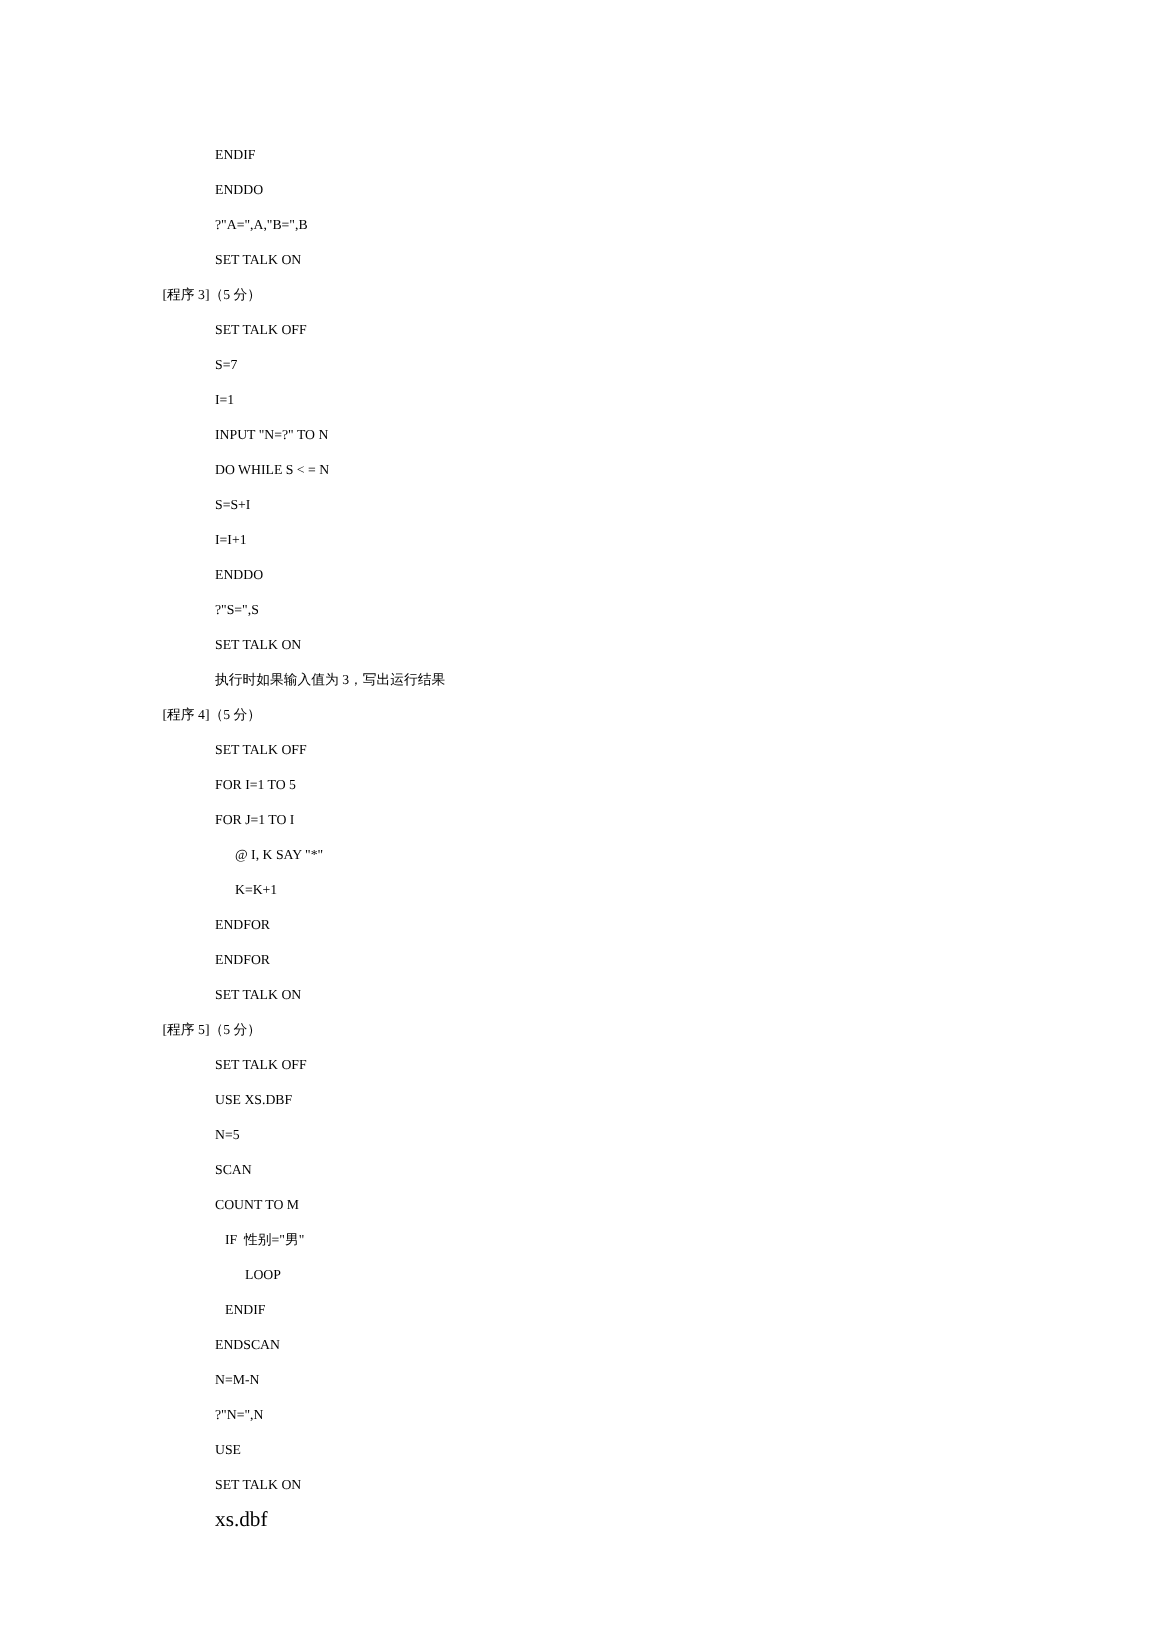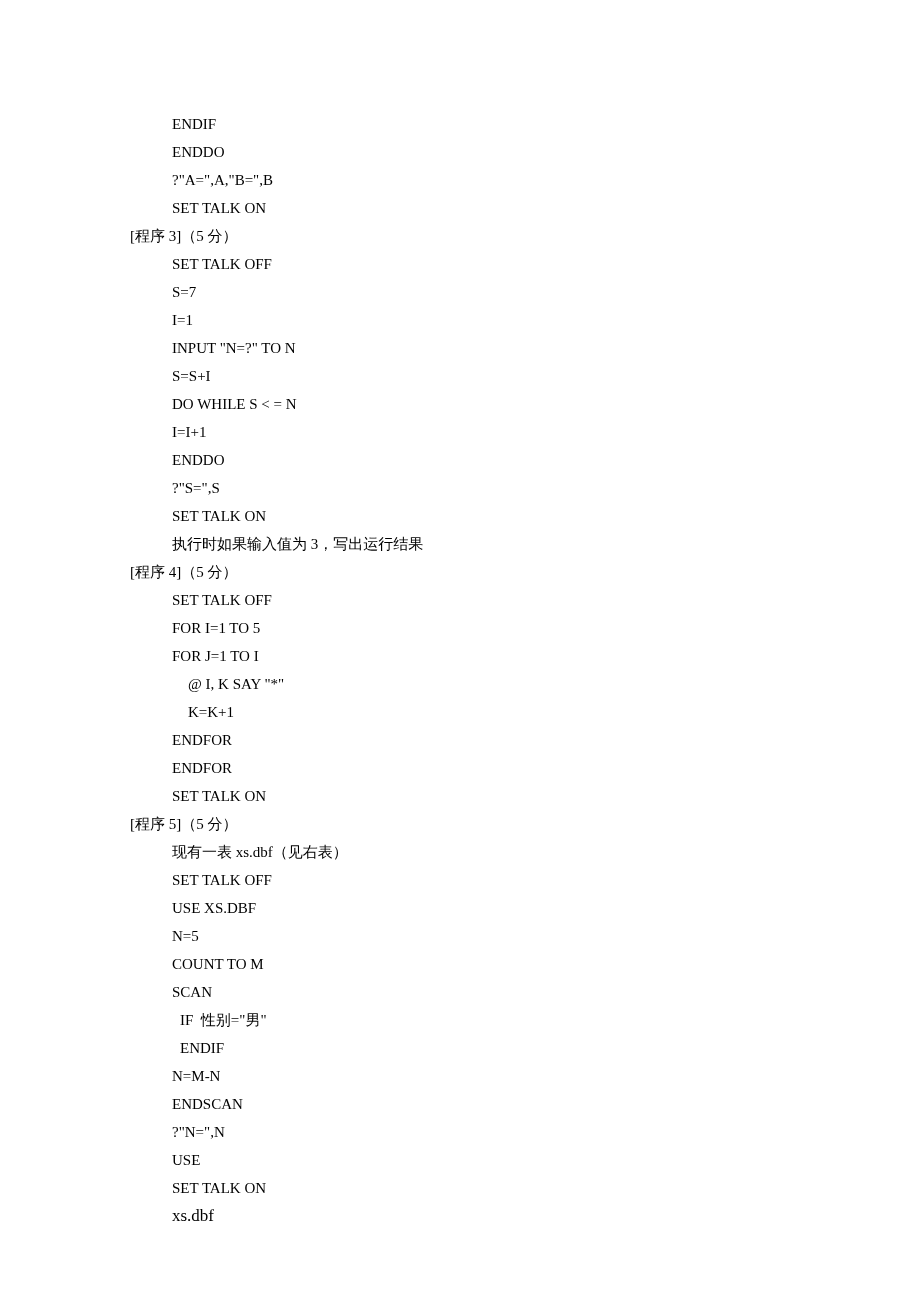--- a/index.html
+++ b/index.html
@@ -9,21 +9,21 @@
     }
     body {
       background: #ffffff;
       font-family: "SimSun", "宋体", serif;
       width: 920px;
       height: 1302px;
       padding: 110px 130px 0 130px;
       color: #000000;
     }
     .line {
-      font-size: 15px;
+      font-size: 11px;
       line-height: 28px;
       white-space: pre;
     }
     .indent1 {
       padding-left: 42px;
     }
     .indent2 {
       padding-left: 58px;
     }
     .indent3 {
@@ -45,46 +45,46 @@
   <div id="lines-container">
       <div class="line indent1">ENDIF</div>
       <div class="line indent1">ENDDO</div>
       <div class="line indent1">?"A=",A,"B=",B</div>
       <div class="line indent1">SET TALK ON</div>
       <div class="line ">[程序 3]（5 分）</div>
       <div class="line indent1">SET TALK OFF</div>
       <div class="line indent1">S=7</div>
       <div class="line indent1">I=1</div>
       <div class="line indent1">INPUT "N=?" TO N</div>
+      <div class="line indent1">DO WHILE S &lt; = N</div>
       <div class="line indent1">S=S+I</div>
-      <div class="line indent1">DO WHILE S &lt; = N</div>
       <div class="line indent1">I=I+1</div>
       <div class="line indent1">ENDDO</div>
       <div class="line indent1">?"S=",S</div>
       <div class="line indent1">SET TALK ON</div>
       <div class="line indent1">执行时如果输入值为 3，写出运行结果</div>
       <div class="line ">[程序 4]（5 分）</div>
       <div class="line indent1">SET TALK OFF</div>
       <div class="line indent1">FOR I=1 TO 5</div>
       <div class="line indent1">FOR J=1 TO I</div>
       <div class="line indent2">@ I, K SAY "*"</div>
       <div class="line indent2">K=K+1</div>
       <div class="line indent1">ENDFOR</div>
       <div class="line indent1">ENDFOR</div>
       <div class="line indent1">SET TALK ON</div>
       <div class="line ">[程序 5]（5 分）</div>
-      <div class="line indent1">现有一表 xs.dbf（见右表）</div>
       <div class="line indent1">SET TALK OFF</div>
       <div class="line indent1">USE XS.DBF</div>
       <div class="line indent1">N=5</div>
+      <div class="line indent1">SCAN</div>
       <div class="line indent1">COUNT TO M</div>
-      <div class="line indent1">SCAN</div>
       <div class="line indent15">IF  性别="男"</div>
+      <div class="line indent3">LOOP</div>
       <div class="line indent15">ENDIF</div>
+      <div class="line indent1">ENDSCAN</div>
       <div class="line indent1">N=M-N</div>
-      <div class="line indent1">ENDSCAN</div>
       <div class="line indent1">?"N=",N</div>
       <div class="line indent1">USE</div>
       <div class="line indent1">SET TALK ON</div>
     </div>
   <div class="xsdbf">xs.dbf</div>
 
 </div>
 
 </body></html>

